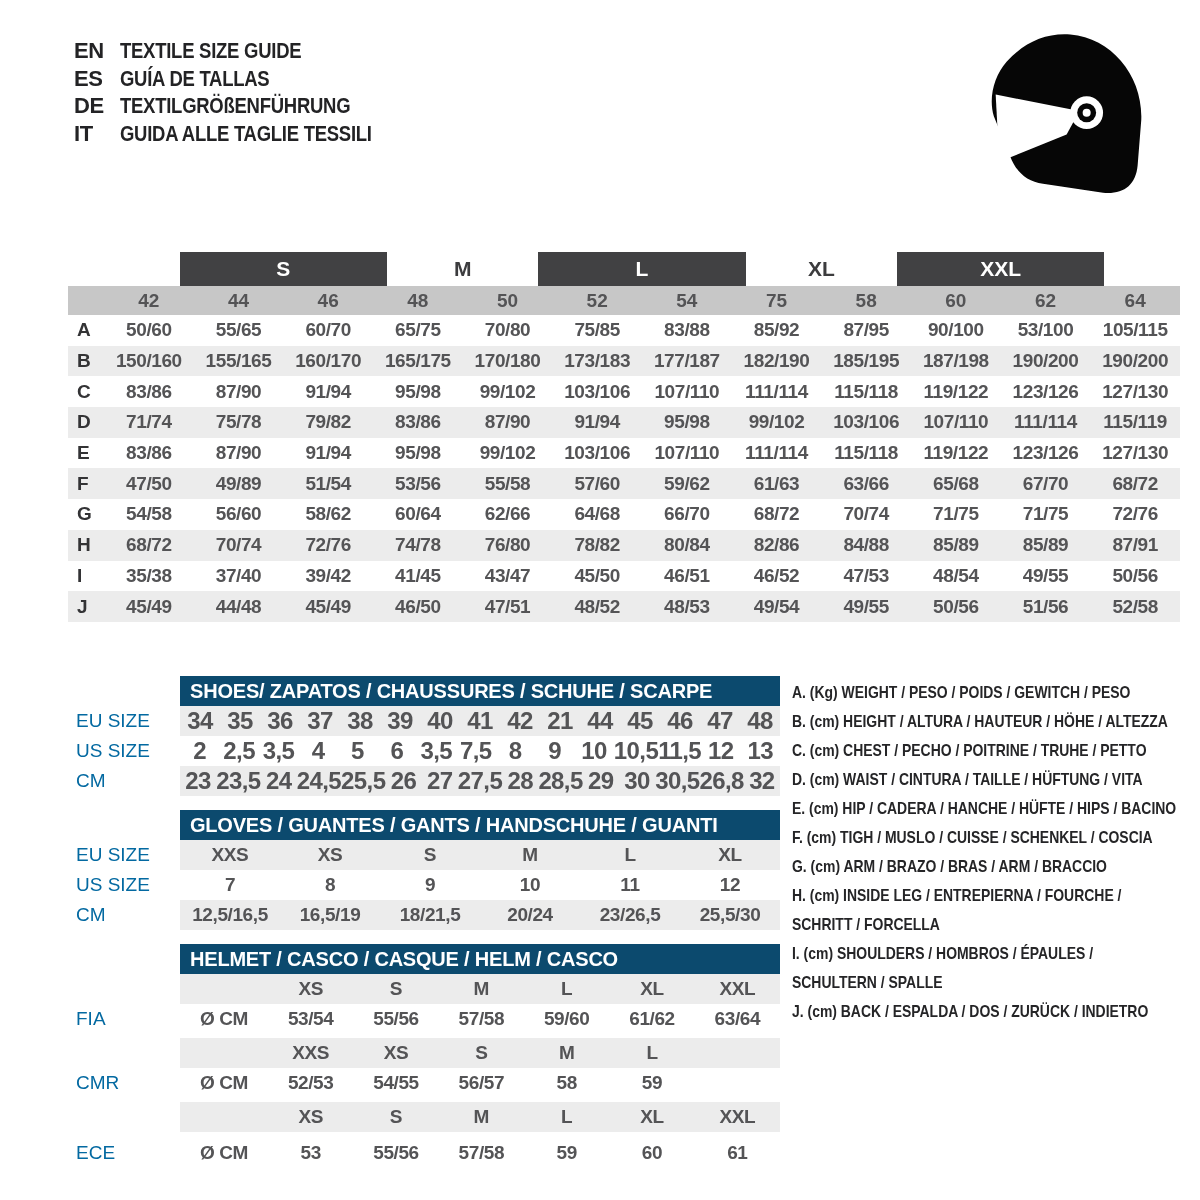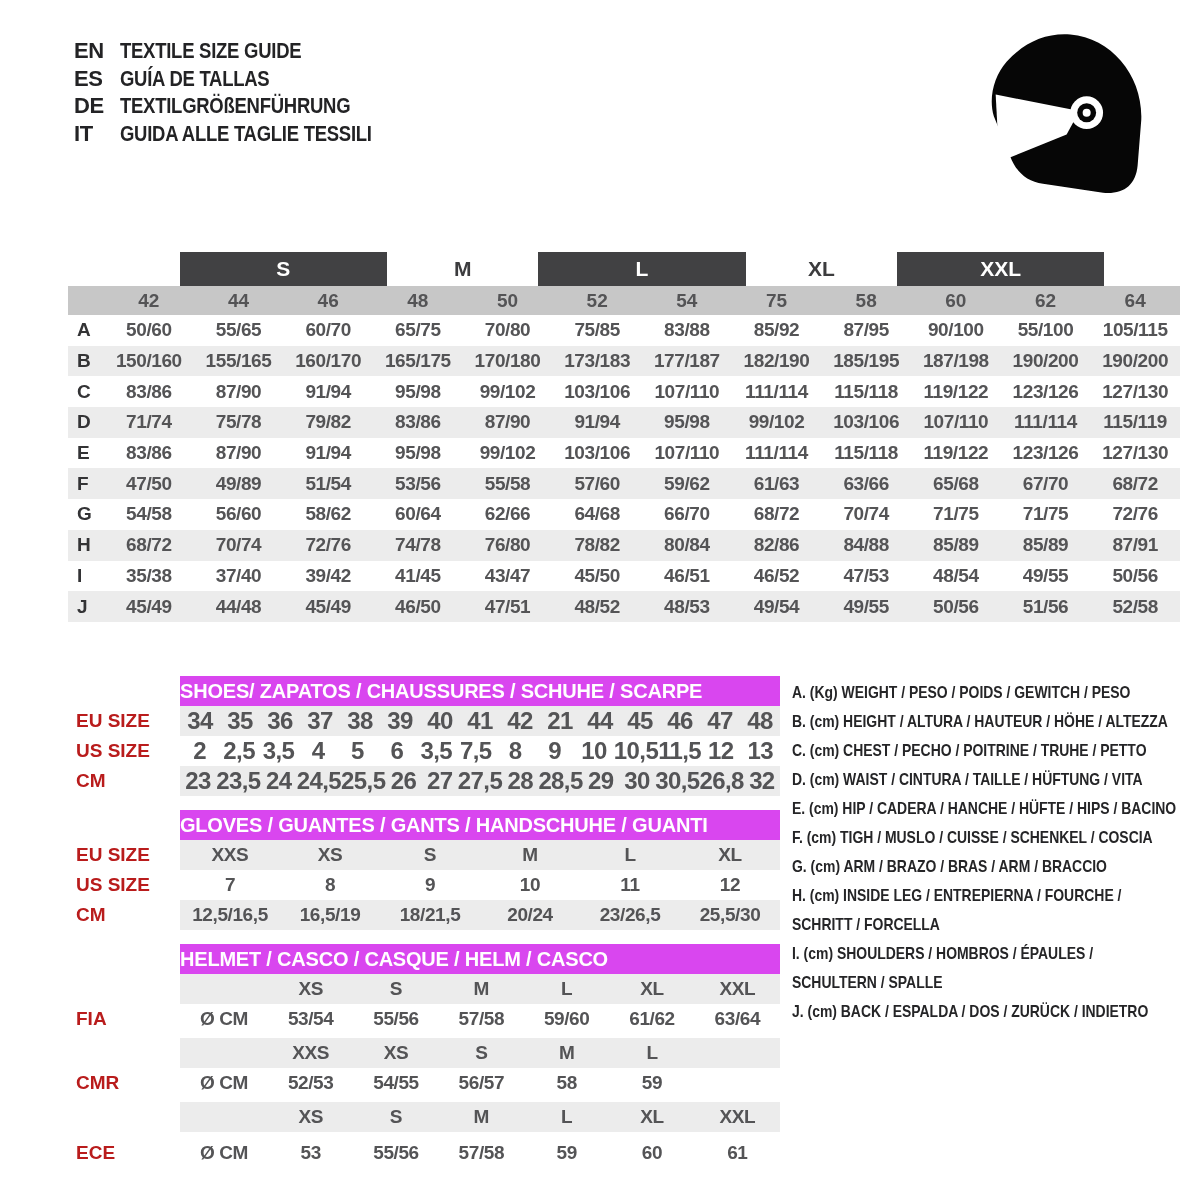--- a/index.html
+++ b/index.html
@@ -23,30 +23,30 @@
   .group.dark{background:#414143;color:#fff;margin:0 -14px;}
   .num-row{height:29px;background:#c7c7c7;}
   .num{display:flex;align-items:center;justify-content:center;font-size:19px;font-weight:bold;color:#545456;}
   .data-row{height:30.7px;}
   .data-row.striped{background:#ececec;}
   .rlab{display:flex;align-items:center;padding-left:9px;font-size:19px;font-weight:bold;color:#333335;}
   .val{display:flex;align-items:center;justify-content:center;font-size:19px;font-weight:bold;color:#545456;letter-spacing:-0.4px;white-space:nowrap;}
 
   
   .section{position:absolute;left:68px;width:712px;}
-  .sec-header{margin-left:112px;height:30px;background:#d946ef;color:#fff;display:flex;align-items:center;
-              font-size:20px;font-weight:bold;letter-spacing:-0.2px;white-space:nowrap;}
+  .sec-header{margin-left:112px;height:30px;background:#0c4a6e;color:#fff;display:flex;align-items:center;
+              padding-left:10px;font-size:20px;font-weight:bold;letter-spacing:-0.2px;white-space:nowrap;}
   .srow{display:grid;height:30px;align-items:center;position:relative;}
   .srow>div{position:relative;}
   .srow.striped::before{content:"";position:absolute;left:112px;right:0;top:0;bottom:0;background:#ececec;}
   .srow.c15{grid-template-columns:112px repeat(15,1fr);}
   .srow.c6{grid-template-columns:112px repeat(6,1fr);}
   .srow.ch{grid-template-columns:112px 88px repeat(6,1fr);}
   .srow.c15 .val{font-size:24px;letter-spacing:-0.6px;}
-  .slab{display:flex;align-items:center;padding-left:8px;font-size:19px;font-weight:bold;color:#b91c1c;white-space:nowrap;}
+  .slab{display:flex;align-items:center;padding-left:8px;font-size:19px;font-weight:normal;color:#0369a1;white-space:nowrap;}
 
   
   .legend{position:absolute;left:792px;top:678px;width:408px;}
   .legend-line{height:29px;line-height:29px;font-size:17px;font-weight:bold;color:#252527;
                white-space:nowrap;transform:scaleX(0.82);transform-origin:left center;}
 </style>
 </head>
 <body>
 
 <div class="canvas">
@@ -107,21 +107,21 @@
         <div class="val">50/60</div>
         <div class="val">55/65</div>
         <div class="val">60/70</div>
         <div class="val">65/75</div>
         <div class="val">70/80</div>
         <div class="val">75/85</div>
         <div class="val">83/88</div>
         <div class="val">85/92</div>
         <div class="val">87/95</div>
         <div class="val">90/100</div>
-        <div class="val">55/100</div>
+        <div class="val">53/100</div>
         <div class="val">105/115</div>
       </div>
       <div class="grid data-row striped">
         <div class="rlab">B</div>
         <div class="val">150/160</div>
         <div class="val">155/165</div>
         <div class="val">160/170</div>
         <div class="val">165/175</div>
         <div class="val">170/180</div>
         <div class="val">173/183</div>

